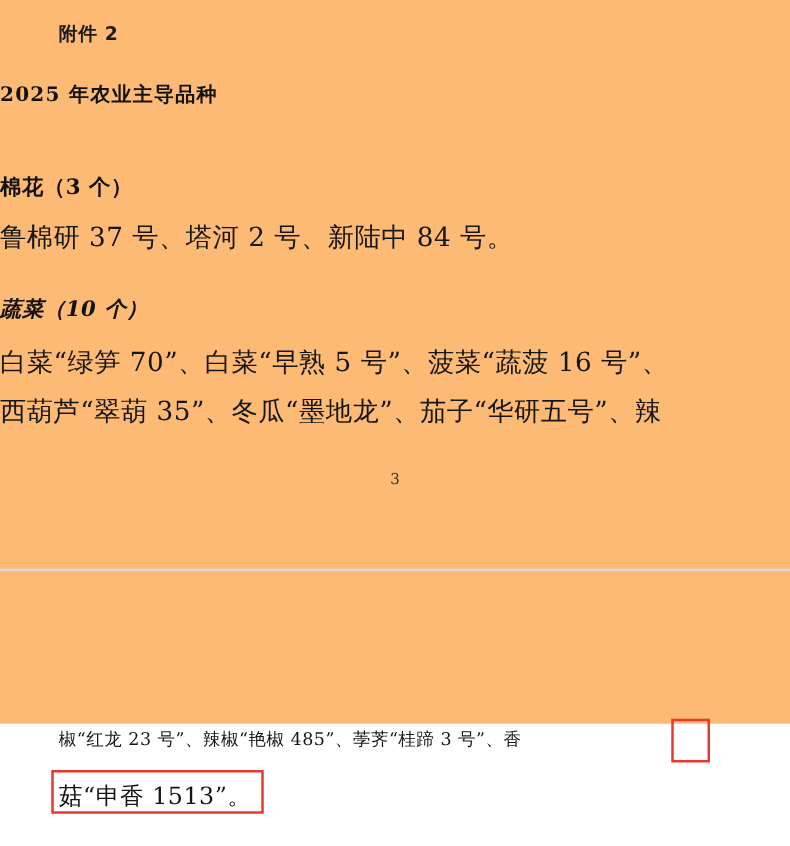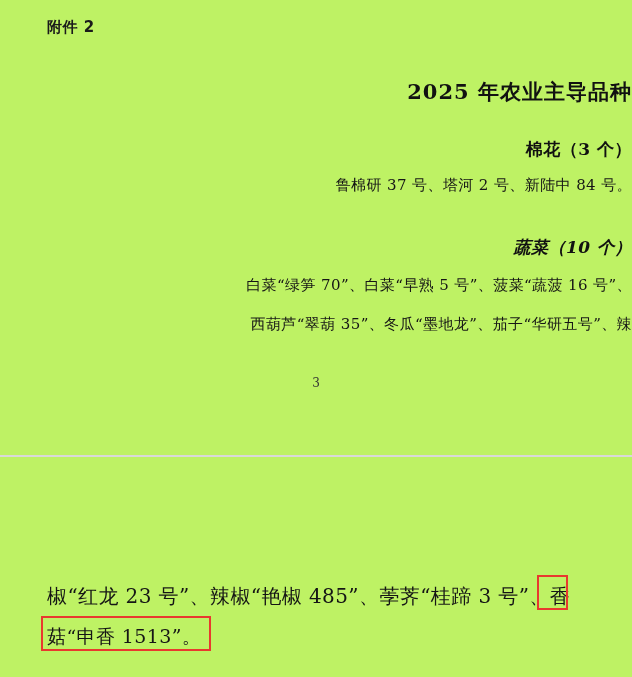--- a/index.html
+++ b/index.html
@@ -11,22 +11,22 @@
     width: 632px;
     height: 677px;
     font-family: "Liberation Serif", "DejaVu Serif", serif;
     color: #1a1a1a;
     position: relative;
     overflow: hidden;
   }
   .page {
     position: relative;
     width: 632px;
-    height: 677px;
-    background: #bef264;
+    height: 579px;
+    background: #fdba74;
   }
   .page-top {
     position: relative;
     padding: 0;
     height: 455px;
     box-sizing: border-box;
   }
   .attachment-label {
     position: absolute;
     left: 47px;
@@ -34,53 +34,52 @@
     font-family: "DejaVu Sans", "Liberation Sans", sans-serif;
     font-size: 15px;
     font-weight: 600;
     letter-spacing: 0.5px;
     color: #1a1a1a;
   }
   .doc-title {
     position: absolute;
     left: 0;
     right: 0;
-    top: 78px;
-    text-align: right;
+    top: 66px;
+    text-align: left;
     font-family: "DejaVu Serif", "Liberation Serif", serif;
-    font-size: 21px;
+    font-size: 16px;
     font-weight: bold;
     letter-spacing: 1px;
     color: #111111;
   }
   .section {
     position: absolute;
     left: 0;
     right: 0;
-    text-align: right;
-    padding-left: 43px;
+    text-align: left;
   }
   .section-heading {
     font-family: "DejaVu Serif", "Liberation Serif", serif;
     font-size: 17px;
     font-weight: bold;
     letter-spacing: 0.5px;
     color: #111111;
   }
   .body-line {
     font-family: "DejaVu Serif", "Liberation Serif", serif;
-    font-size: 15px;
+    font-size: 21px;
     color: #151515;
     letter-spacing: 0.4px;
     white-space: nowrap;
   }
   .sec-cotton { top: 138px; }
   .sec-cotton-line { top: 176px; }
   .sec-veg { top: 236px; font-style: italic; }
-  .sec-veg-line1 { top: 276px; margin-left: 24px; }
+  .sec-veg-line1 { top: 276px; }
   .sec-veg-line2 { top: 315px; }
 
   .page-number {
     position: absolute;
     left: 0;
     right: 0;
     top: 376px;
     text-align: center;
     font-family: "DejaVu Serif", "Liberation Serif", serif;
     font-size: 12px;
@@ -101,21 +100,21 @@
     left: 0;
     top: 457px;
     width: 632px;
     height: 220px;
   }
   .cont-line1 {
     position: absolute;
     left: 47px;
     top: 126px;
     font-family: "DejaVu Serif", "Liberation Serif", serif;
-    font-size: 20px;
+    font-size: 14px;
     color: #151515;
     letter-spacing: 0.4px;
     white-space: nowrap;
   }
   .cont-line2 {
     position: absolute;
     left: 47px;
     top: 167px;
     font-family: "DejaVu Serif", "Liberation Serif", serif;
     font-size: 19px;

